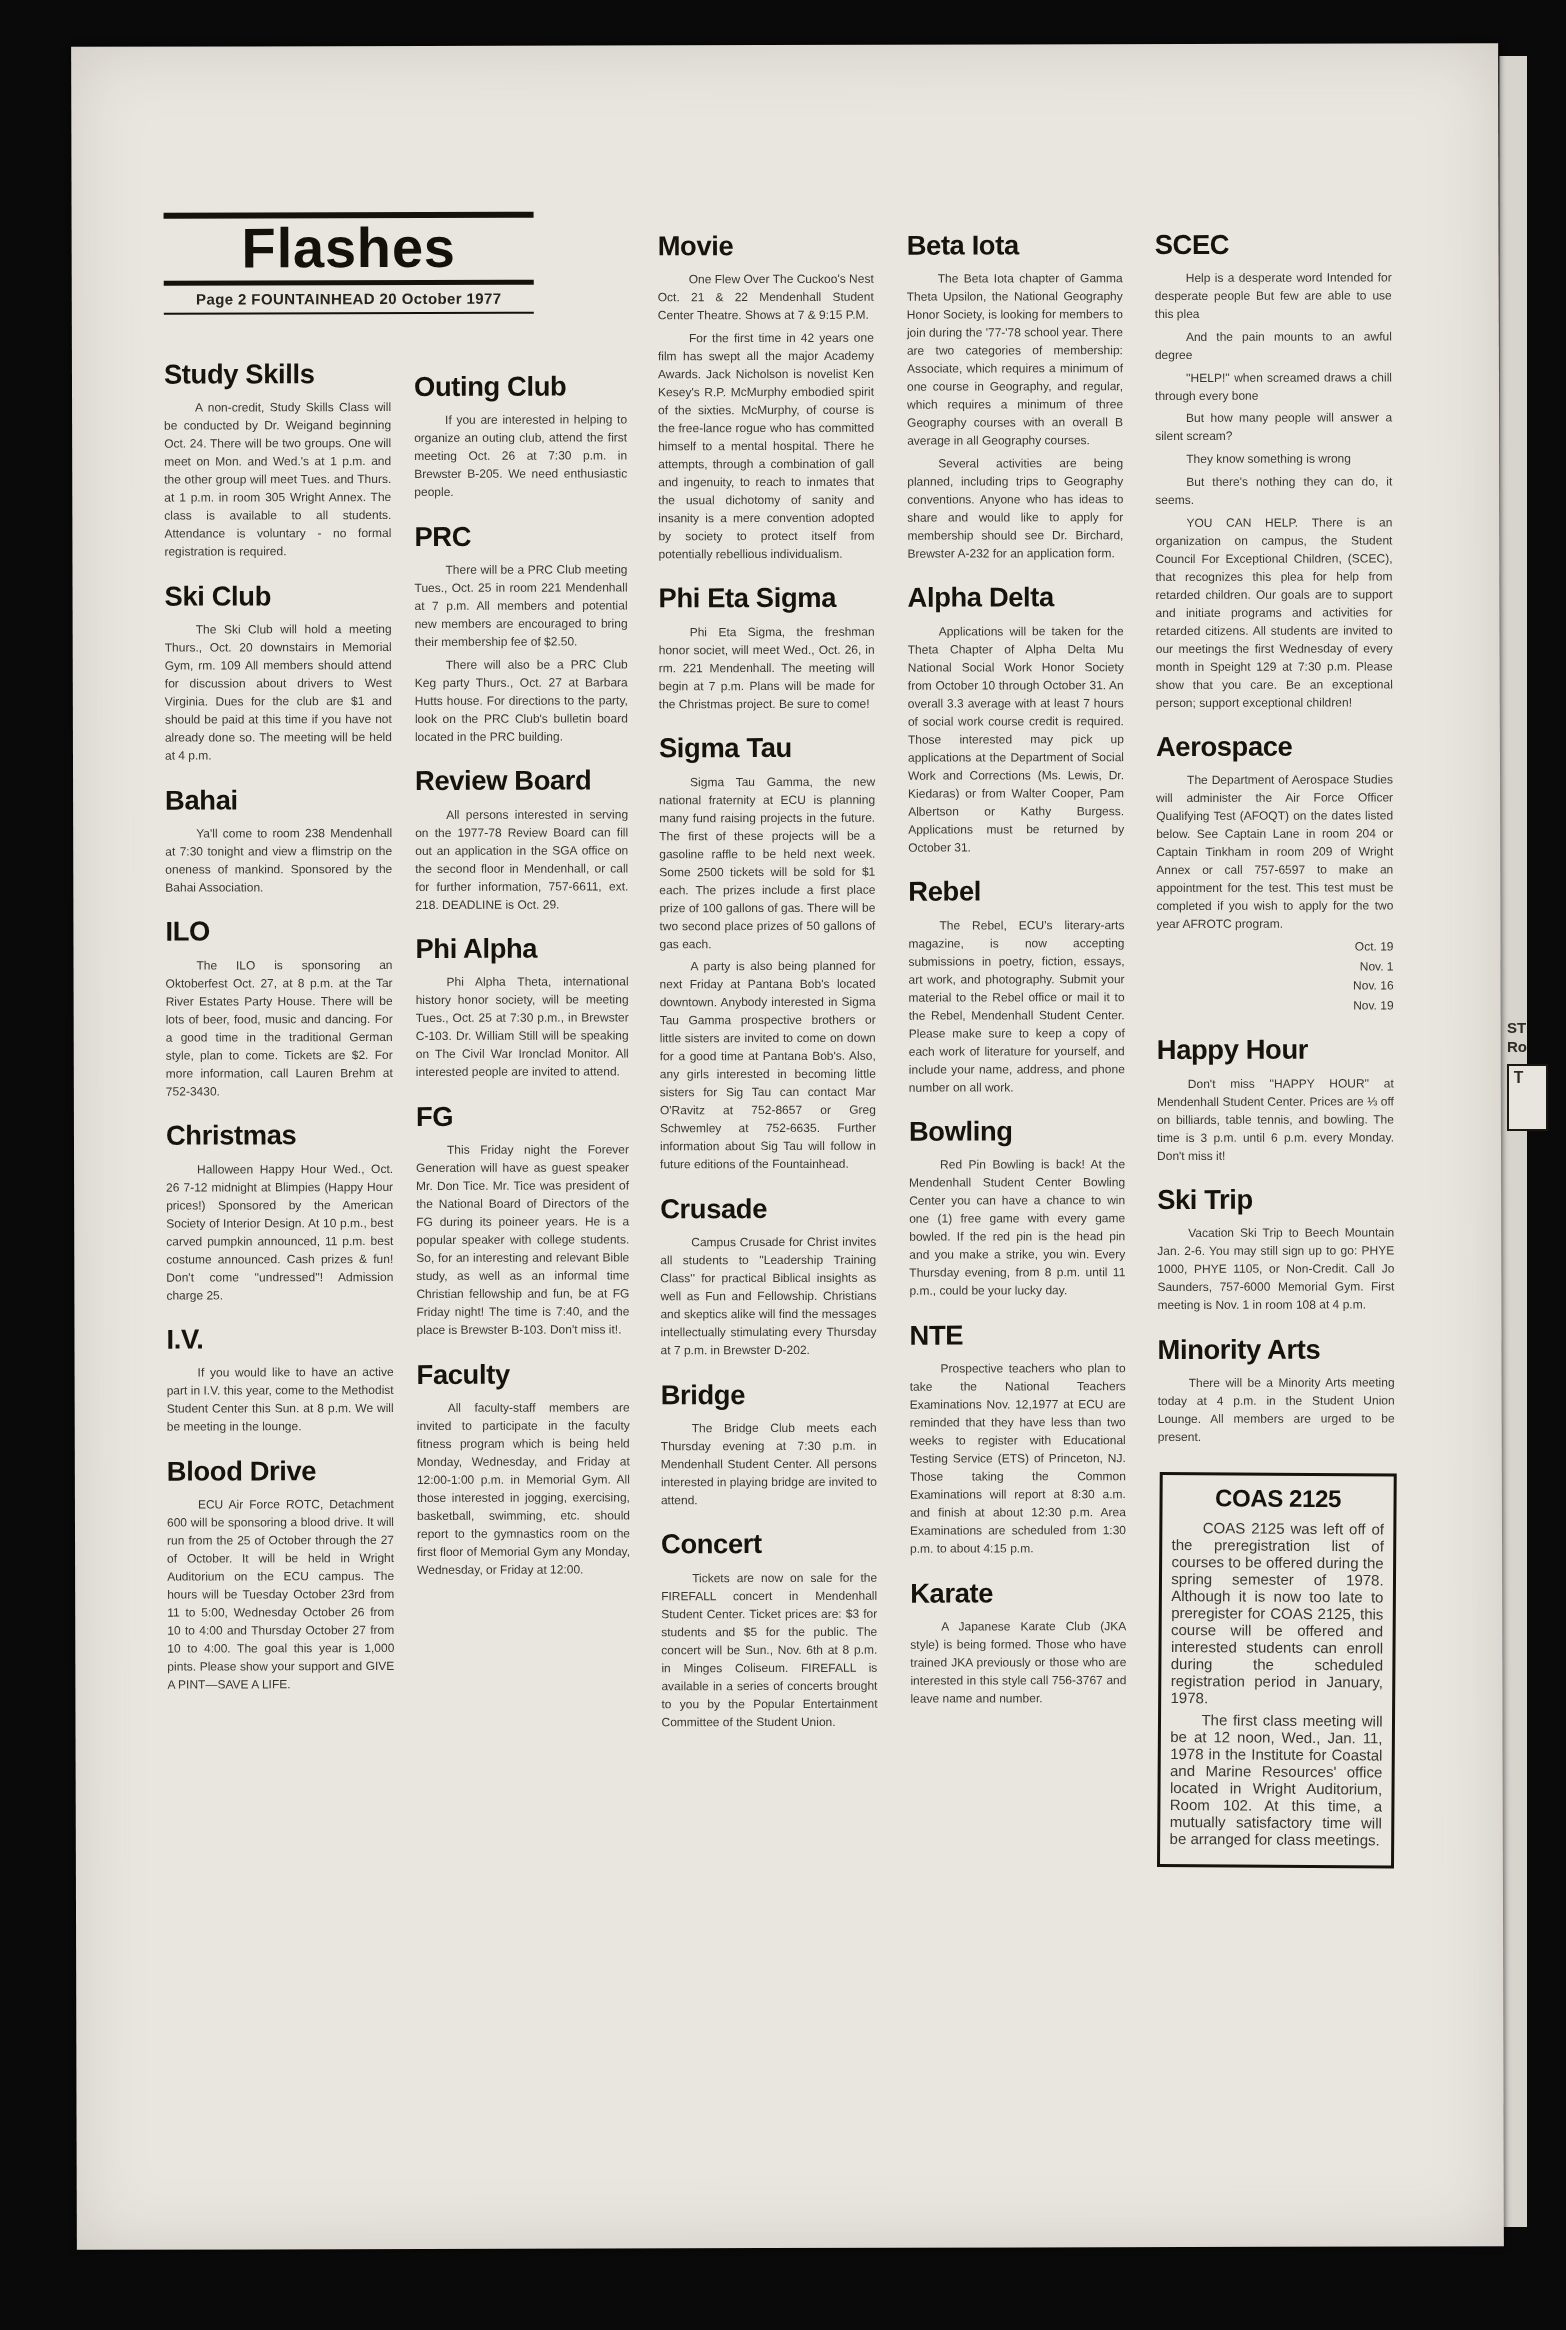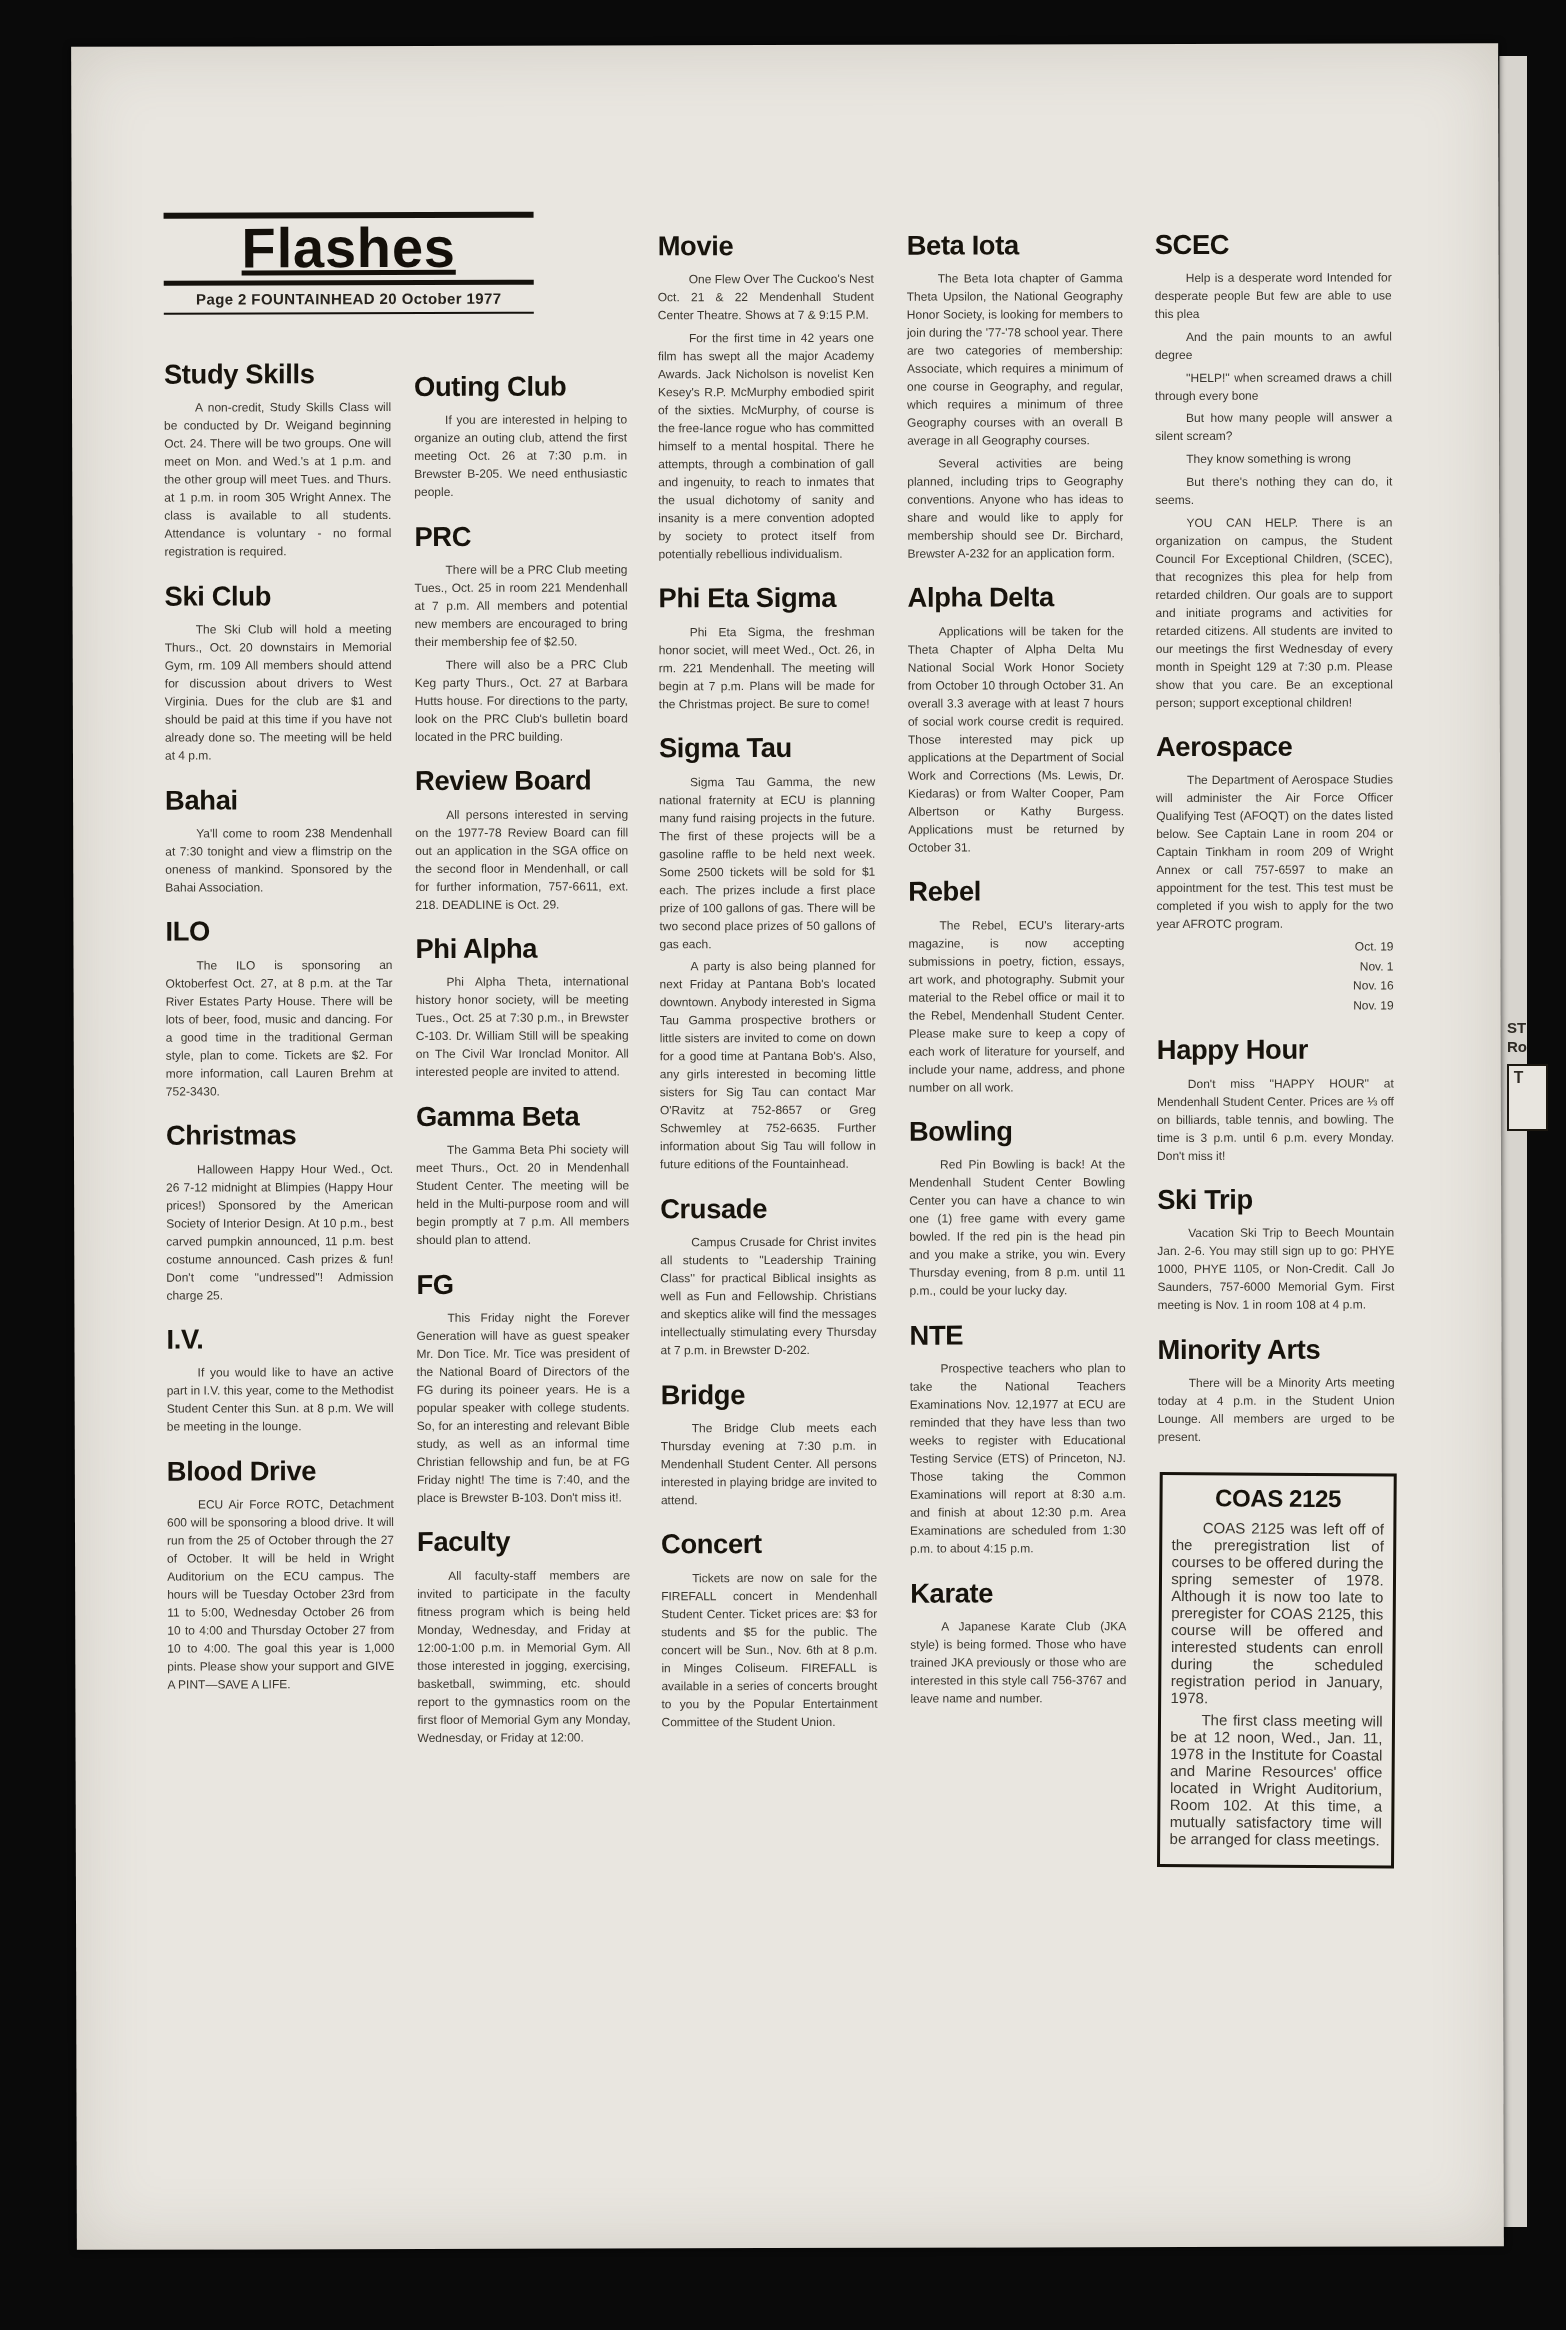--- a/index.html
+++ b/index.html
@@ -18,21 +18,21 @@
     background:#e9e6e0;
     box-shadow: inset 0 0 70px rgba(115,105,88,.22), 0 0 7.8px rgba(0,0,0,.8);
     transform:rotate(-0.15deg);
   }
   
   .masthead{position:absolute;left:92px;top:166px;width:370px;}
   .rule{background:#15120d;}
   .rule.r1{height:5.5px;}
   .masthead h1{
     font-size:56px;line-height:58px;margin:1.6px 0 3.1px;text-align:center;
-    font-weight:700;color:#14100a;letter-spacing:0.8px;text-decoration:underline;
+    font-weight:700;color:#14100a;letter-spacing:0.8px;
   }
   .rule.r2{height:4.7px;}
   .dateline{
     font-size:15px;font-weight:700;color:#26221c;text-align:center;
     padding:5.5px 0 4.7px;letter-spacing:0.4px;
   }
   .rule.r3{height:2.3px;}
   
   .col{position:absolute;}
   .col[data-col="0"]{left:92px;top:313px;width:227px;}
@@ -127,24 +127,20 @@
         </section>
         <section>
           <h2>Review Board</h2>
           <p>All persons interested in serving on the 1977-78 Review Board can fill out an application in the SGA office on the second floor in Mendenhall, or call for further information, 757-6611, ext. 218. DEADLINE is Oct. 29.</p>
         </section>
         <section>
           <h2>Phi Alpha</h2>
           <p>Phi Alpha Theta, international history honor society, will be meeting Tues., Oct. 25 at 7:30 p.m., in Brewster C-103. Dr. William Still will be speaking on The Civil War Ironclad Monitor. All interested people are invited to attend.</p>
         </section>
         <section>
-          <h2>Gamma Beta</h2>
-          <p>The Gamma Beta Phi society will meet Thurs., Oct. 20 in Mendenhall Student Center. The meeting will be held in the Multi-purpose room and will begin promptly at 7 p.m. All members should plan to attend.</p>
-        </section>
-        <section>
           <h2>FG</h2>
           <p>This Friday night the Forever Generation will have as guest speaker Mr. Don Tice. Mr. Tice was president of the National Board of Directors of the FG during its poineer years. He is a popular speaker with college students. So, for an interesting and relevant Bible study, as well as an informal time Christian fellowship and fun, be at FG Friday night! The time is 7:40, and the place is Brewster B-103. Don't miss it!.</p>
         </section>
         <section>
           <h2>Faculty</h2>
           <p>All faculty-staff members are invited to participate in the faculty fitness program which is being held Monday, Wednesday, and Friday at 12:00-1:00 p.m. in Memorial Gym. All those interested in jogging, exercising, basketball, swimming, etc. should report to the gymnastics room on the first floor of Memorial Gym any Monday, Wednesday, or Friday at 12:00.</p>
         </section>
       </div>
     <div class="col" data-col="2">
         <section>

